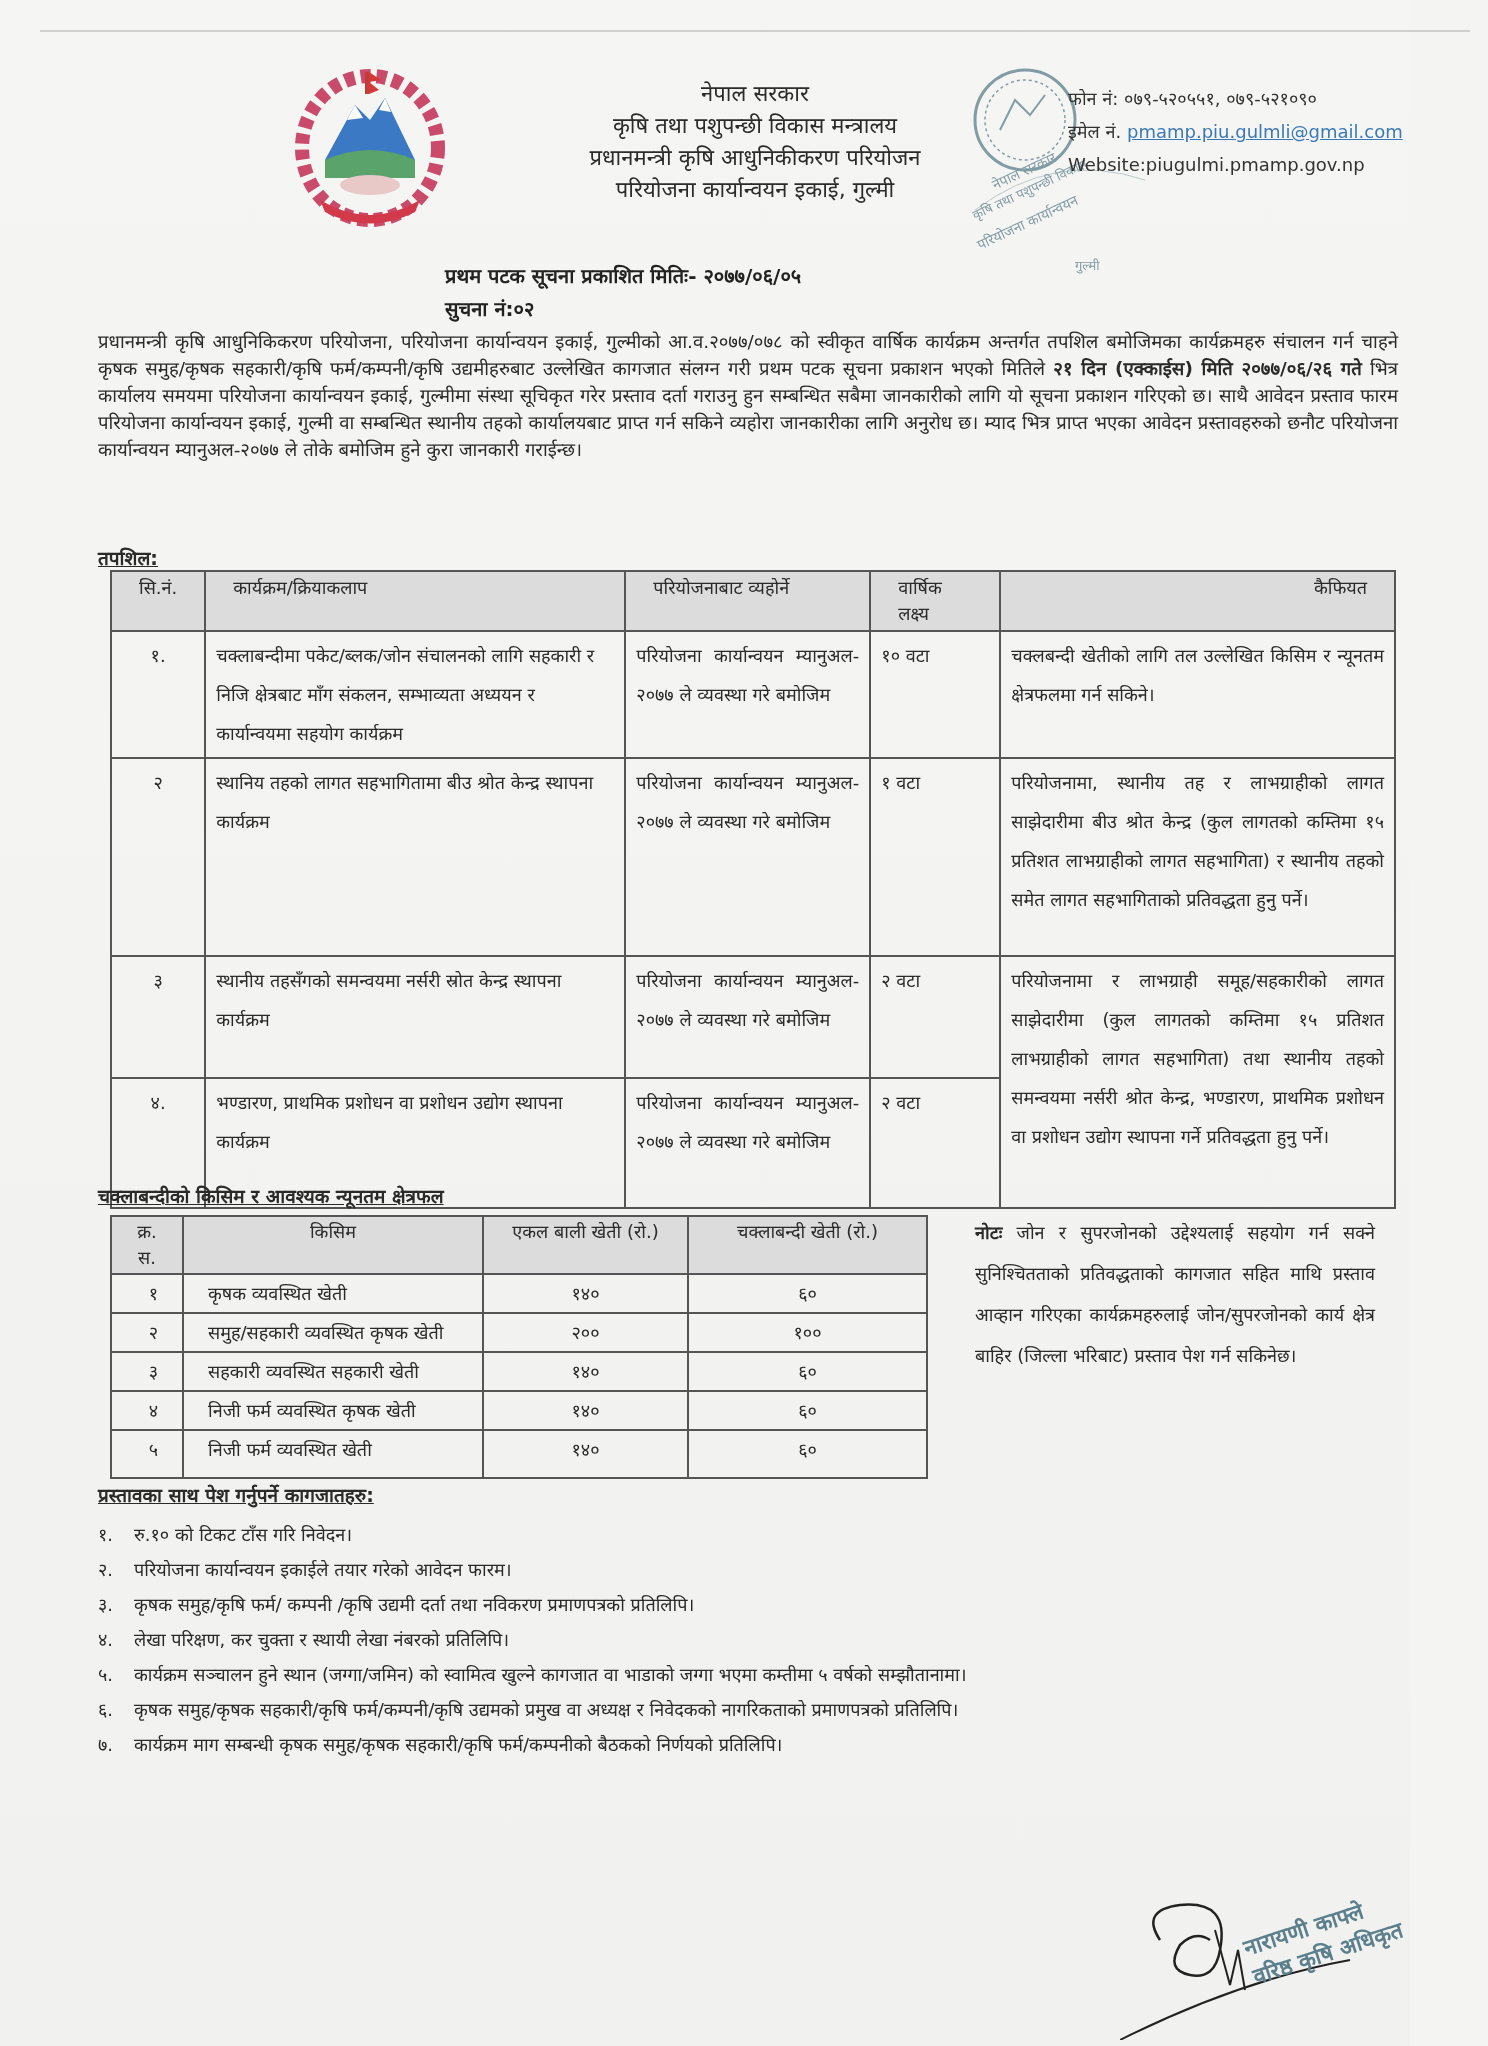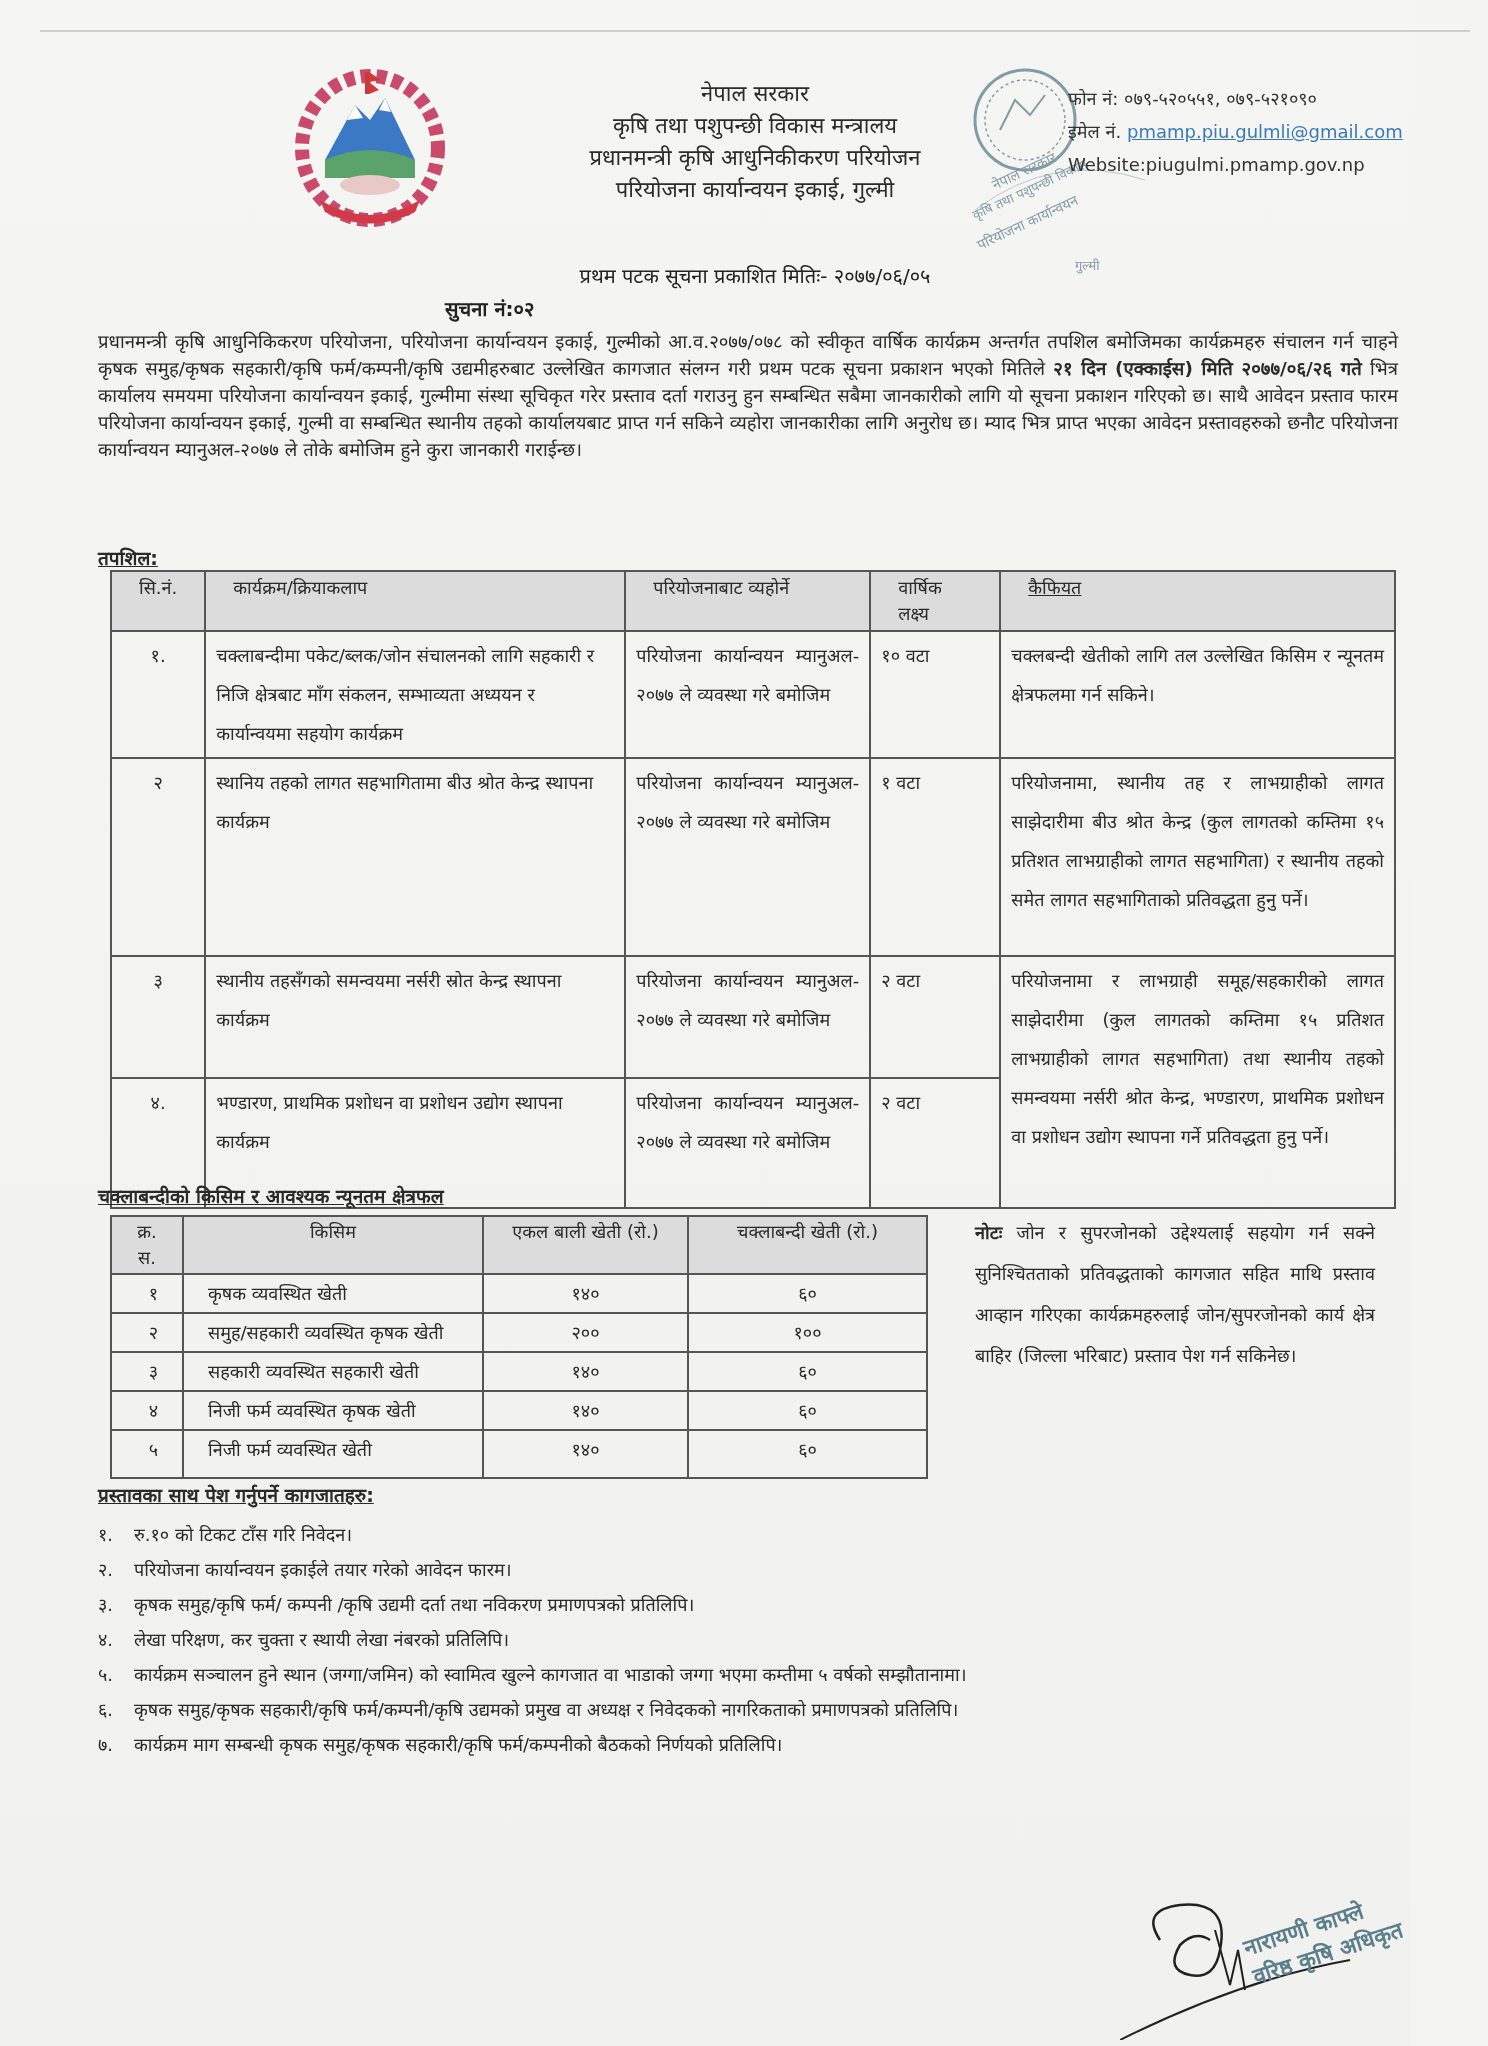--- a/index.html
+++ b/index.html
@@ -26,35 +26,35 @@
 
     
     .stamp { position:absolute; left:955px; top:60px; width:210px; height:220px; opacity:0.75; }
 
     
     .contact { position:absolute; left:1068px; top:82px; font-size:18px; line-height:33px; color:#333; }
     .contact .email { color:#3a79b8; text-decoration: underline; }
 
     
     .subject { position:absolute; left:445px; top:230px; width:620px; text-align:center; font-size:20px; font-weight:bold; text-decoration:underline; color:#222; }
-    .pubdate { position:absolute; left:445px; top:262px; width:620px; text-align:center; font-size:20px; font-weight:normal; color:#222; }
+    .pubdate { position:absolute; left:445px; top:262px; width:620px; font-size:20px; font-weight:bold; color:#222; }
     .noticeno { position:absolute; left:445px; top:295px; width:620px; text-align:left; font-size:20px; font-weight:bold; color:#222; }
 
     
     .para { position:absolute; left:98px; top:328px; width:1300px; font-size:18.5px; line-height:27px; text-align:justify; color:#2a2a2a; }
     .para b { font-weight:bold; }
 
     .tapsil { position:absolute; left:98px; top:545px; font-size:19px; font-weight:bold; text-decoration:underline; }
 
     
     table { border-collapse: collapse; }
     .t1 { position:absolute; left:110px; top:570px; width:1286px; font-size:18px; }
     .t1 th, .t1 td { border: 2px solid #555; vertical-align: top; padding: 4px 10px; line-height:39px; }
     .t1 th { background:#dcdcdc; font-weight:normal; text-align:left; line-height:26px; padding:3px 27px; }
-    .t1 th.c { text-align:left;text-decoration:underline; }
+    .t1 th.c { text-align:right; }
     .t1 td.sn { text-align:center; }
     .t1 td.just { text-align:justify; text-align-last: left; }
 
     .h2 { position:absolute; left:98px; top:1183px; font-size:19px; font-weight:bold; text-decoration:underline; }
 
     .t2 { position:absolute; left:110px; top:1215px; width:818px; font-size:18px; }
     .t2 th, .t2 td { border: 2px solid #555; padding: 2px 24px; line-height:33px; vertical-align:top; }
     .t2 th { background:#dcdcdc; font-weight:normal; line-height:26px; }
     .t2 td.num { text-align:center; }
     .t2 td.sn { text-align:right; }

